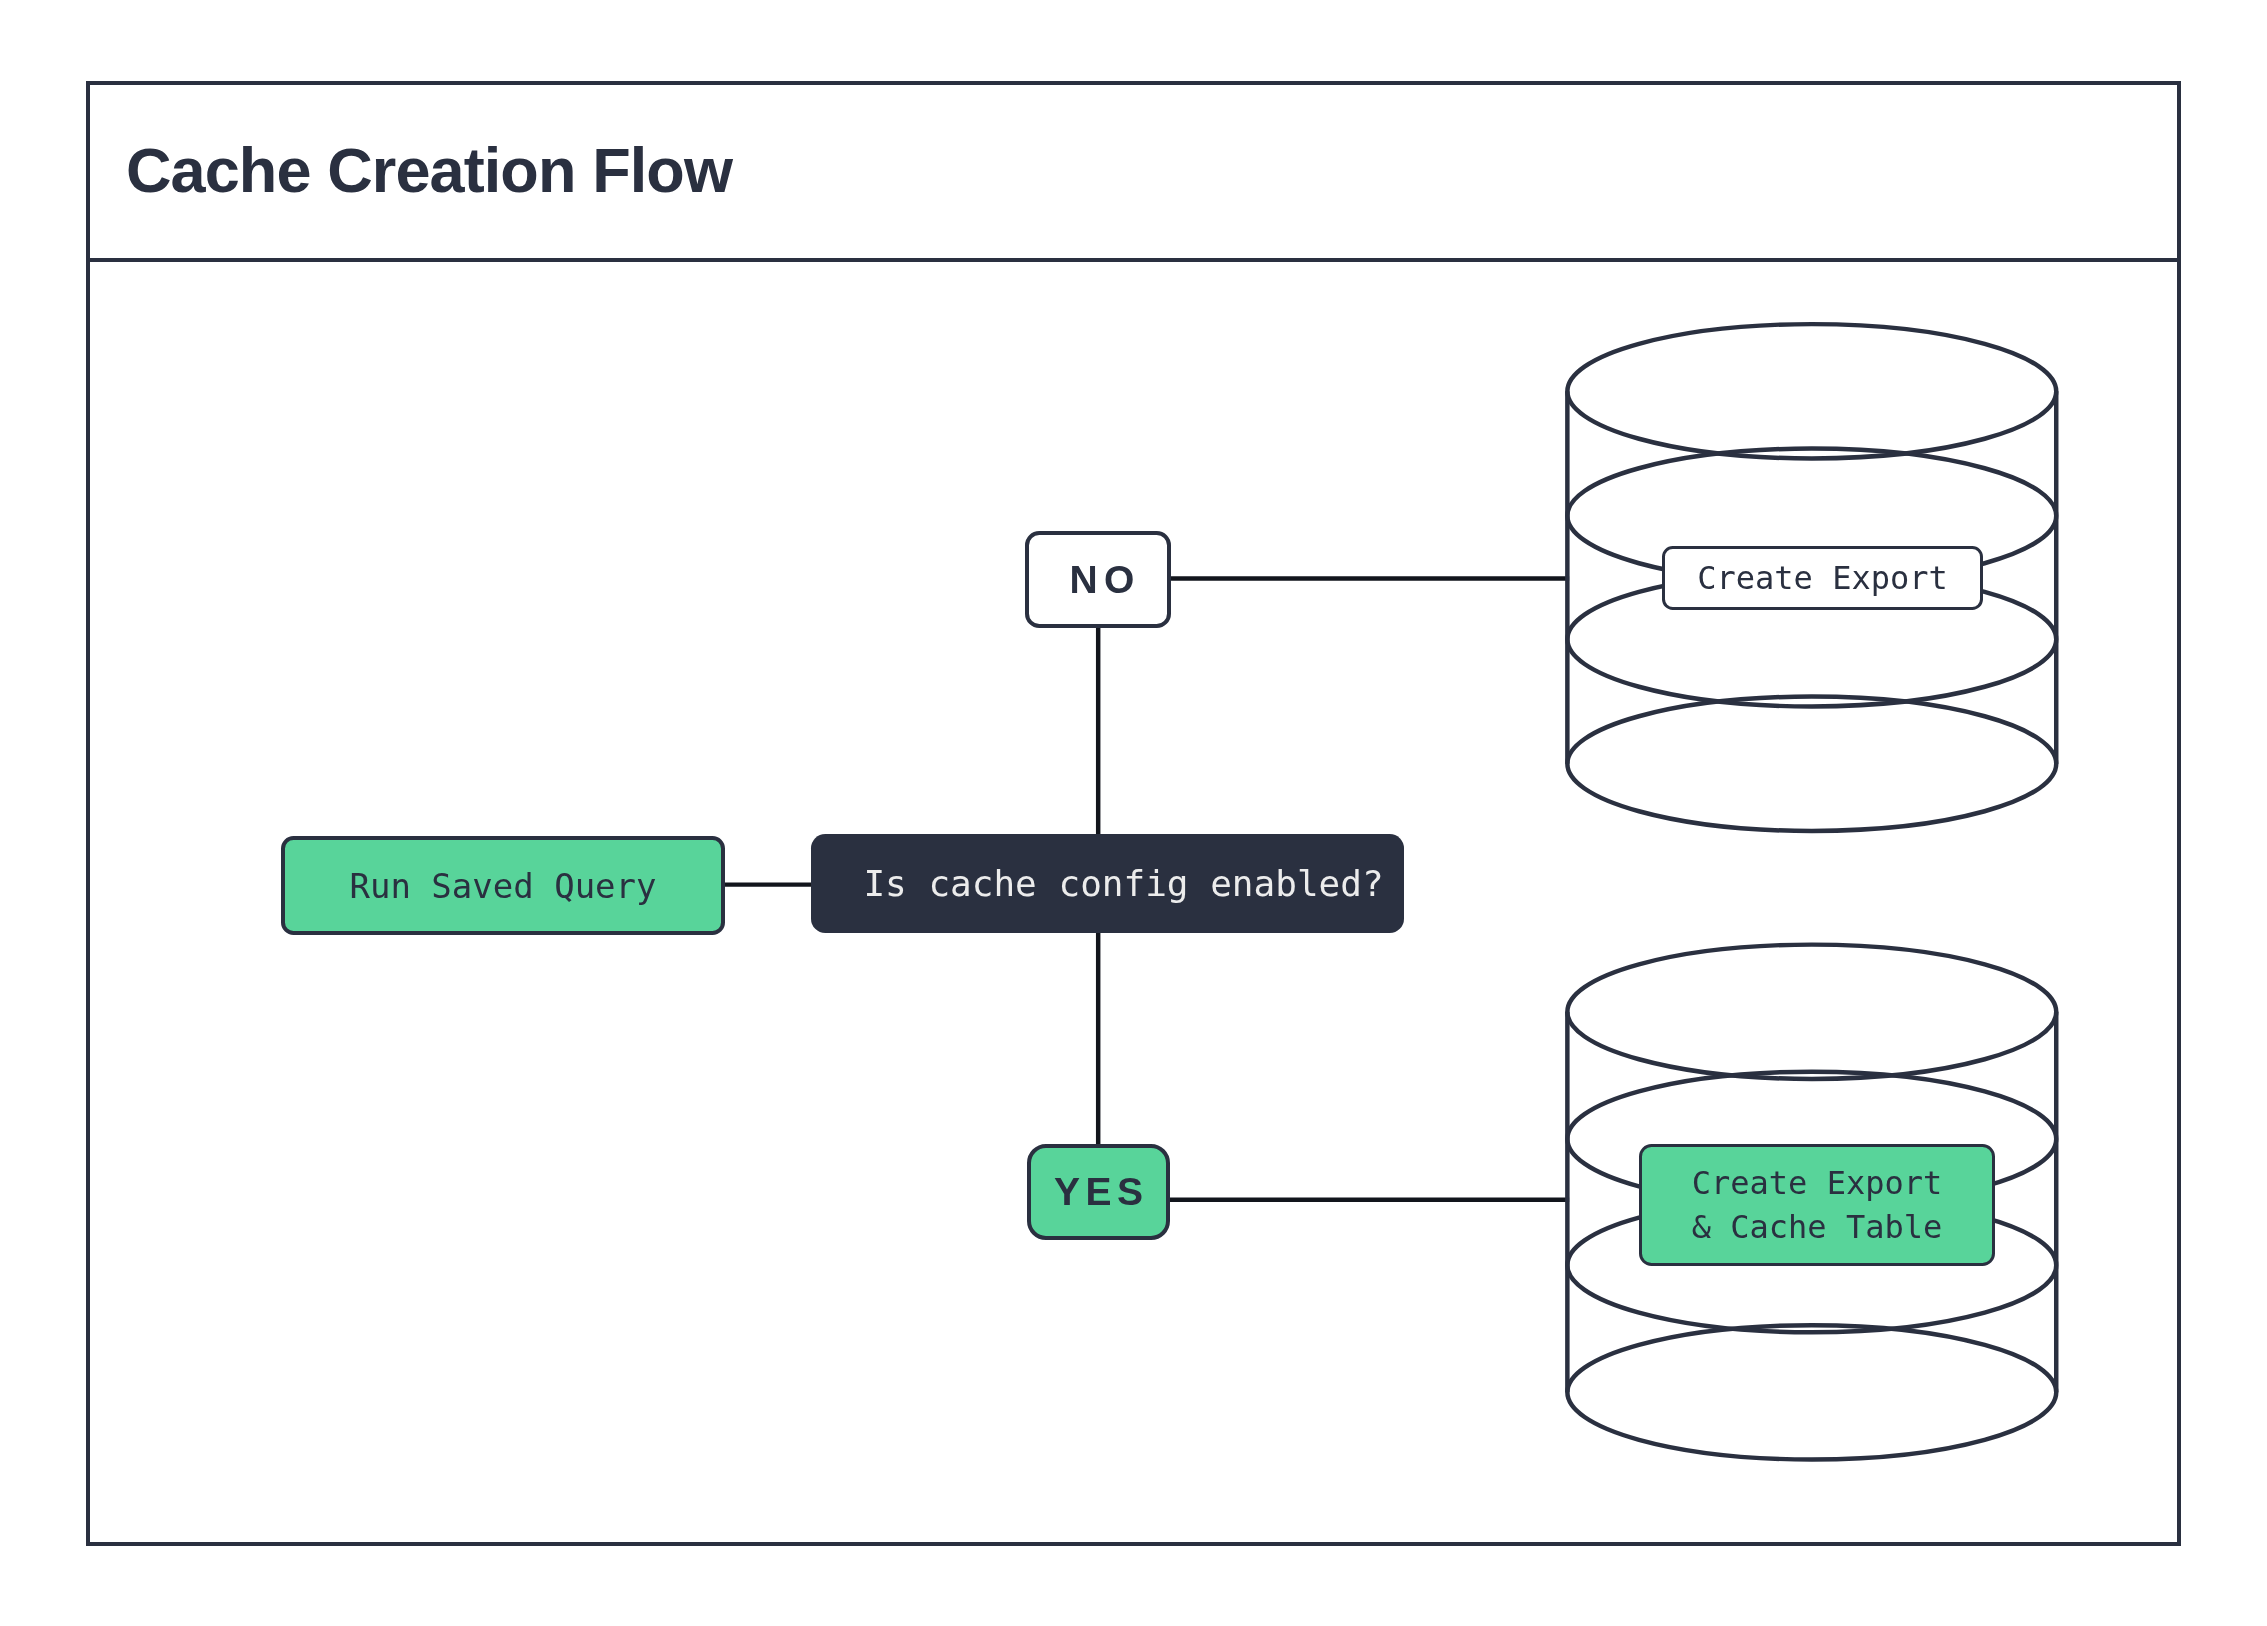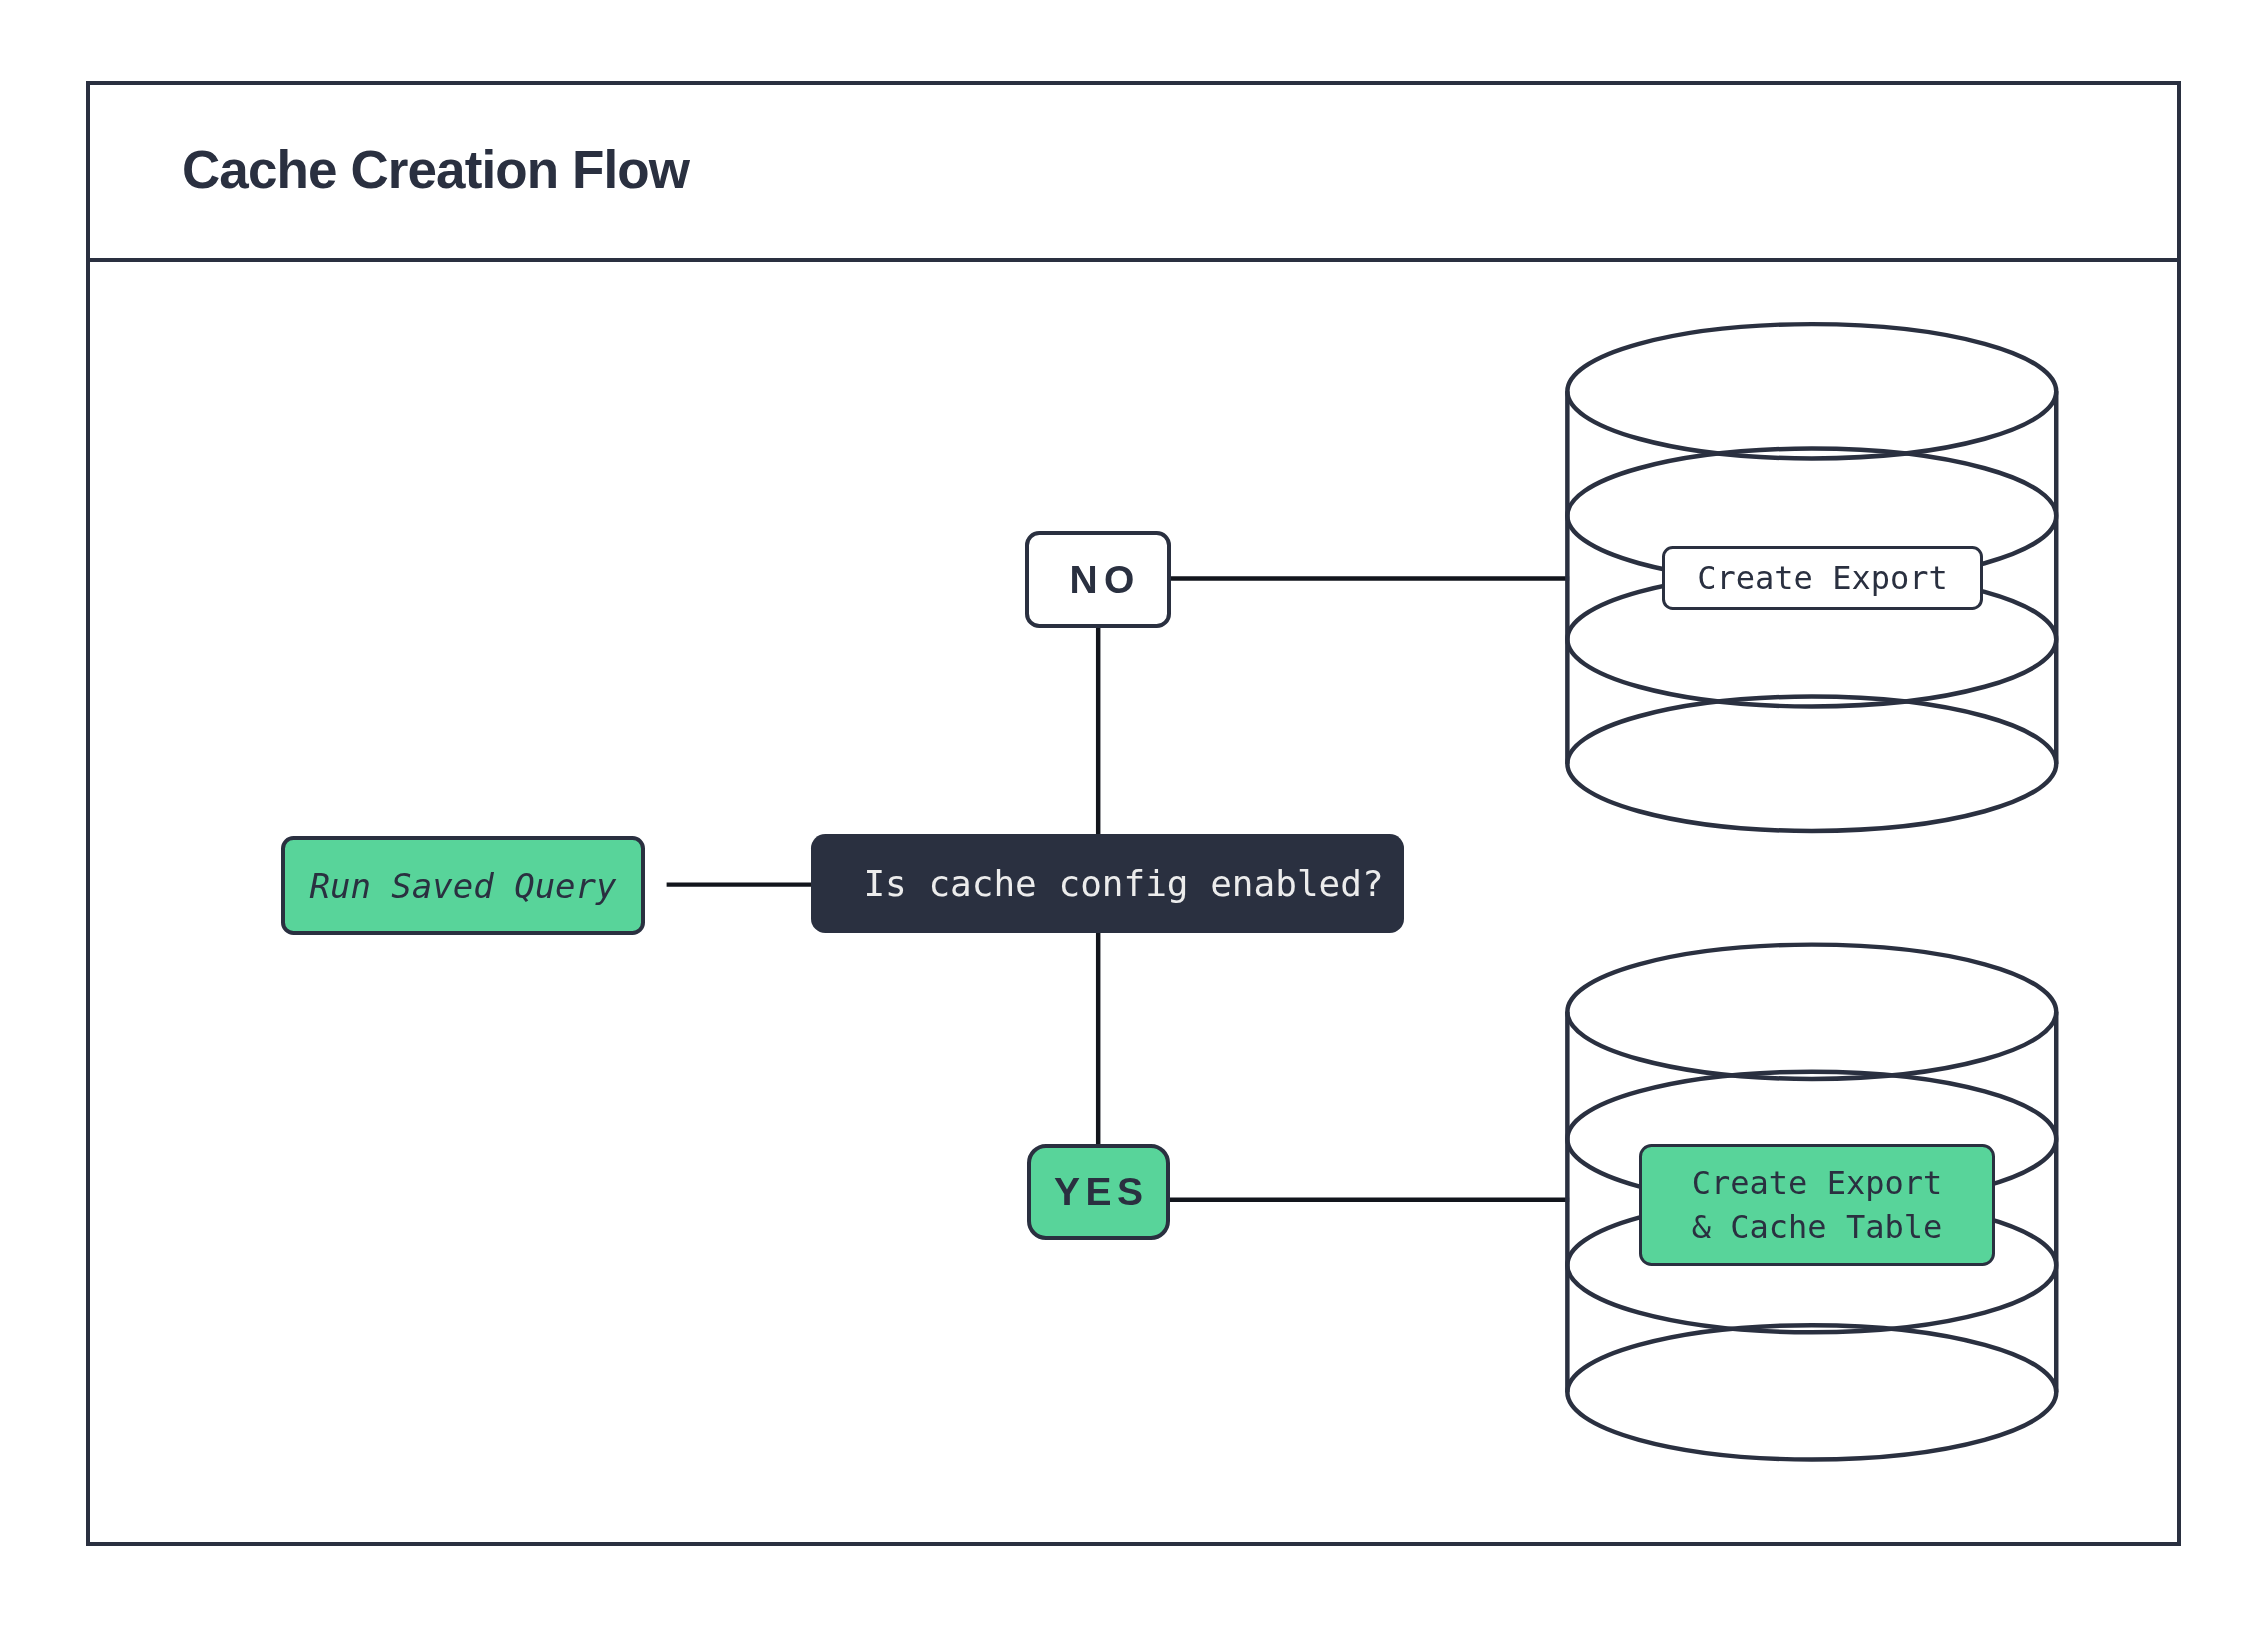--- a/index.html
+++ b/index.html
@@ -24,41 +24,40 @@
     background:transparent;
   }
   .header{
     position:absolute;left:86px;top:81px;width:2095px;height:181px;
     border-bottom:4.5px solid var(--ink);
     display:flex;align-items:center;
   }
   .title{
     font-family:"Liberation Sans","DejaVu Sans",sans-serif;
     font-weight:700;
-    font-size:53px;
+    font-size:63px;
     color:var(--ink);
-    padding-left:96px;
+    padding-left:40px;
     letter-spacing:-0.9px;
   }
   svg.wires{position:absolute;left:0;top:0;width:2268px;height:1626px;pointer-events:none;}
   .cyl{stroke:var(--ink);stroke-width:5;fill:none;}
   .connector{stroke:var(--connector);stroke-width:5;}
   .node{
     position:absolute;
     display:flex;align-items:center;justify-content:center;
     text-align:center;
     color:var(--ink);
   }
   .node-start{
-    left:281px;top:836px;width:364px;height:99px;
+    left:281px;top:836px;width:444px;height:99px;
     background:var(--green);
     border:4.5px solid var(--ink);
     border-radius:12.5px;
     font-size:34px;
-    font-style:italic;
   }
   .node-decision{
     left:811px;top:834px;width:593px;height:99px;
     background:var(--ink);
     border-radius:14.3px;
     color:var(--light);
     font-size:36px;
     padding-left:32px;
   }
   .node-no{

